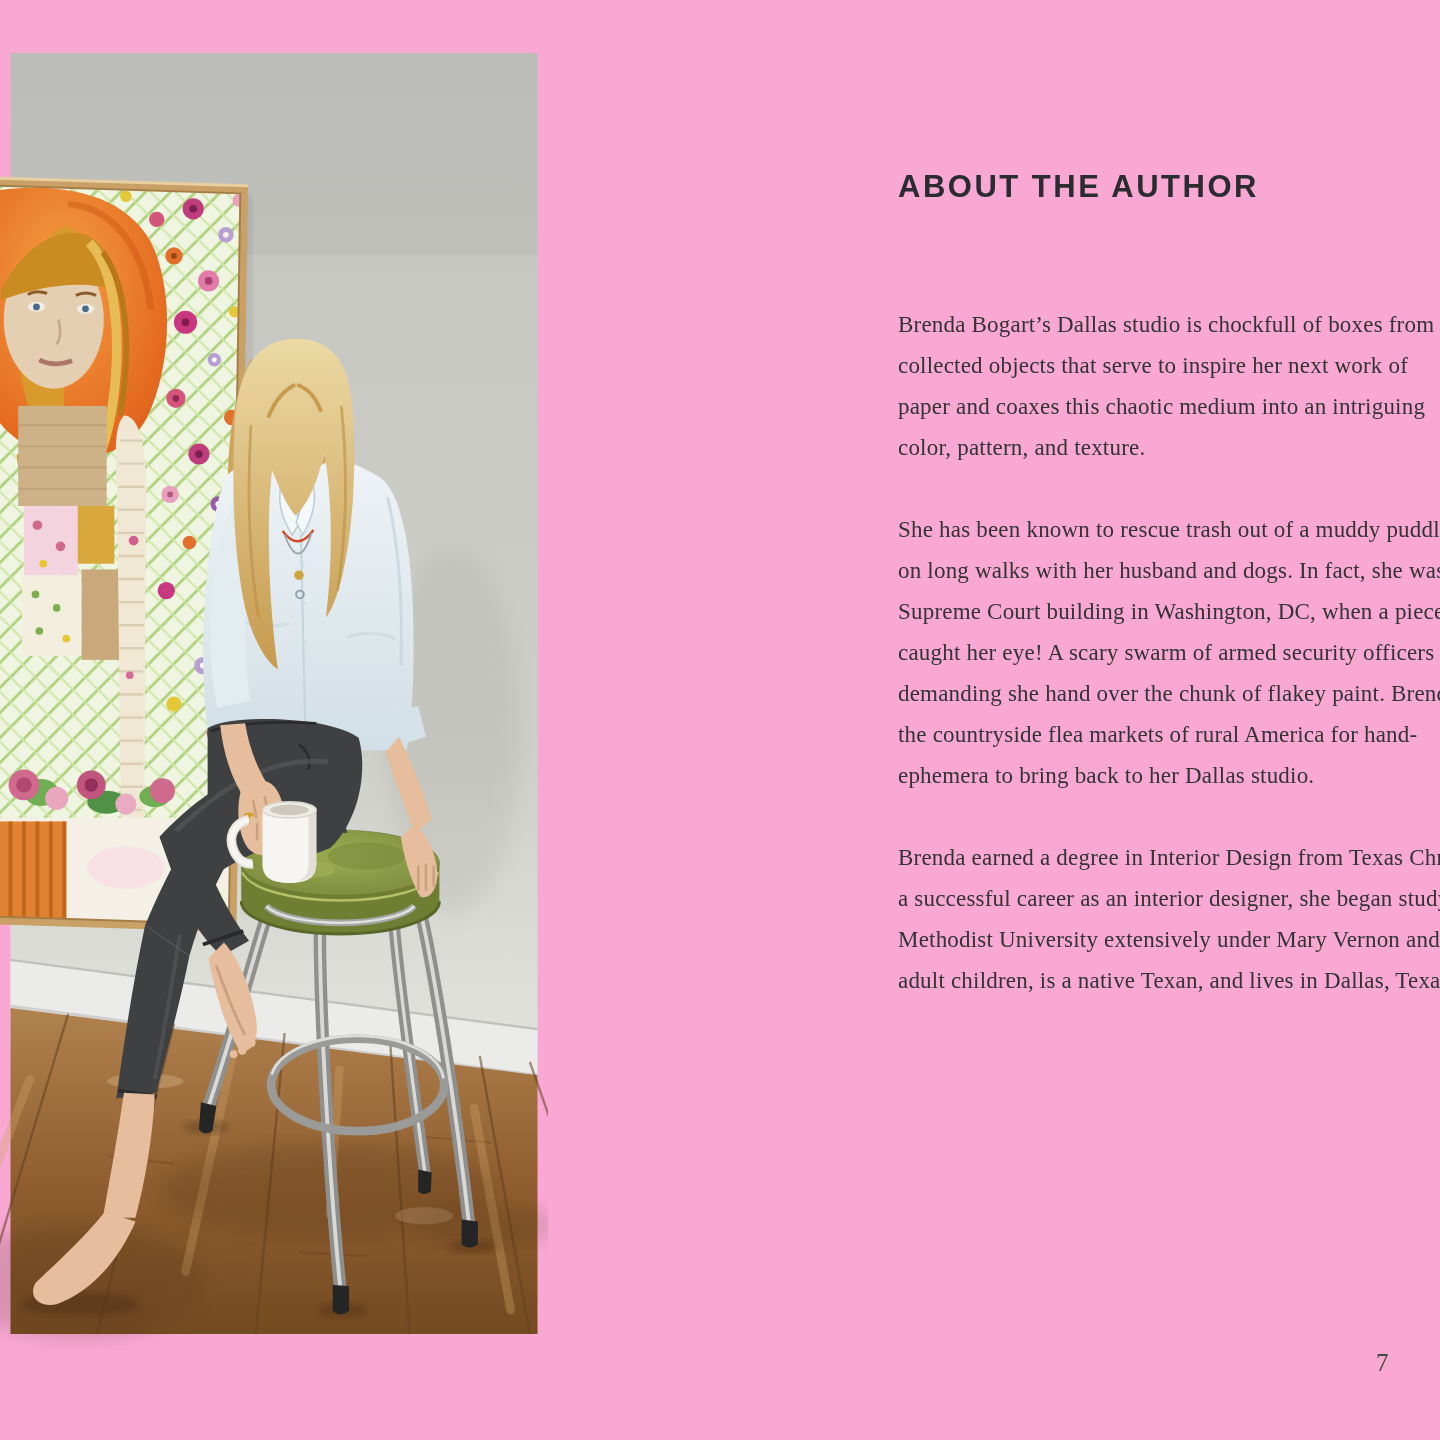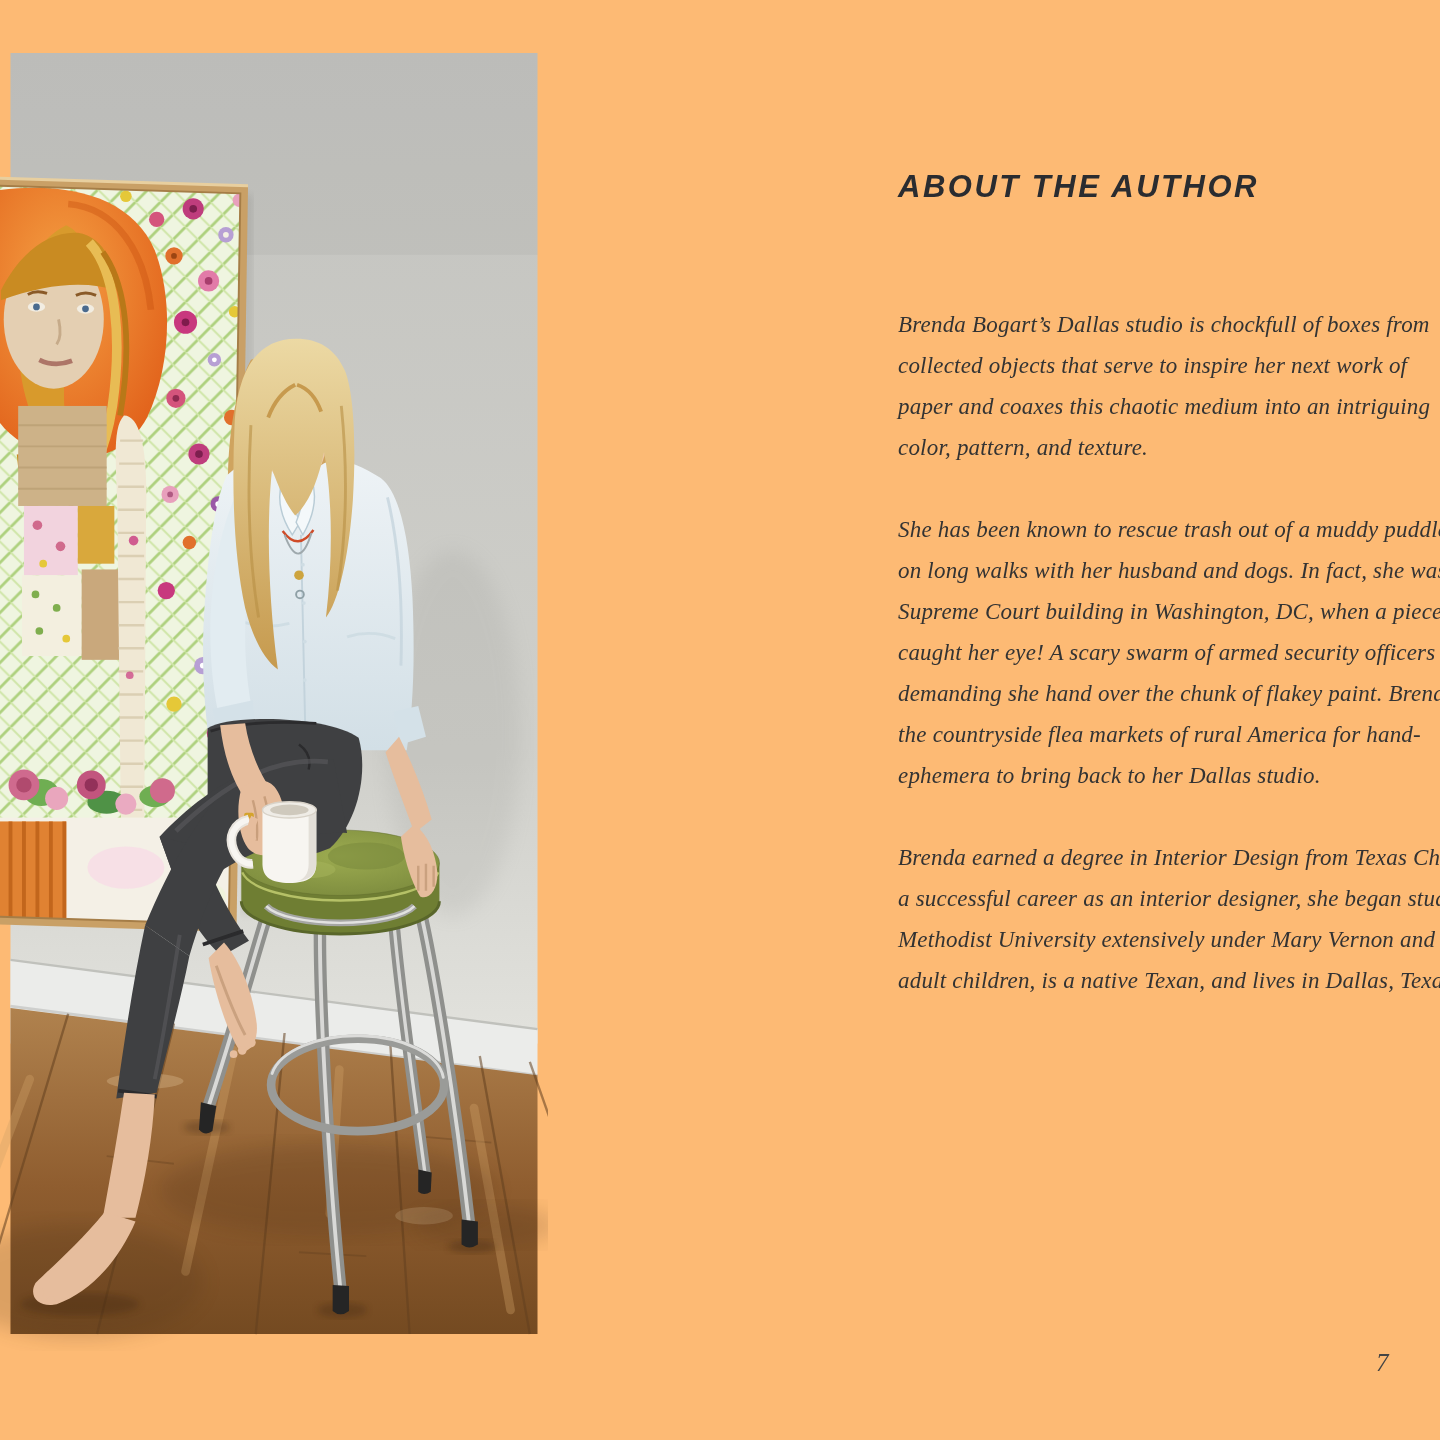--- a/index.html
+++ b/index.html
@@ -1,17 +1,17 @@
 <!DOCTYPE html>
 <html><head>
 <meta charset="utf-8">
 <style>
   html,body{margin:0;padding:0;width:1440px;height:1440px;overflow:hidden;background:#ffffff;
             font-family:"Liberation Serif",serif;}
-  .page{position:relative;width:1440px;height:1440px;background:#fdba74;font-style:italic;}
+  .page{position:relative;width:1440px;height:1440px;background:#f9a8d4;}
   .photo{position:absolute;left:0;top:53px;width:548px;height:1332px;overflow:hidden;}
   .photo svg{display:block;}
   .heading{position:absolute;left:898px;top:169px;font-family:"Liberation Sans",sans-serif;
            font-size:31px;line-height:36px;font-weight:700;letter-spacing:2.5px;color:#2a2c30;
            white-space:nowrap;}
   .textblock{position:absolute;left:898px;top:304px;width:800px;}
   .para{margin:0 0 41px 0;}
   .tline{white-space:nowrap;font-size:23px;line-height:41px;color:#333333;letter-spacing:0.2px;}
   .pagenum{position:absolute;left:1376px;top:1349px;font-size:25px;color:#444444;}
 </style>

